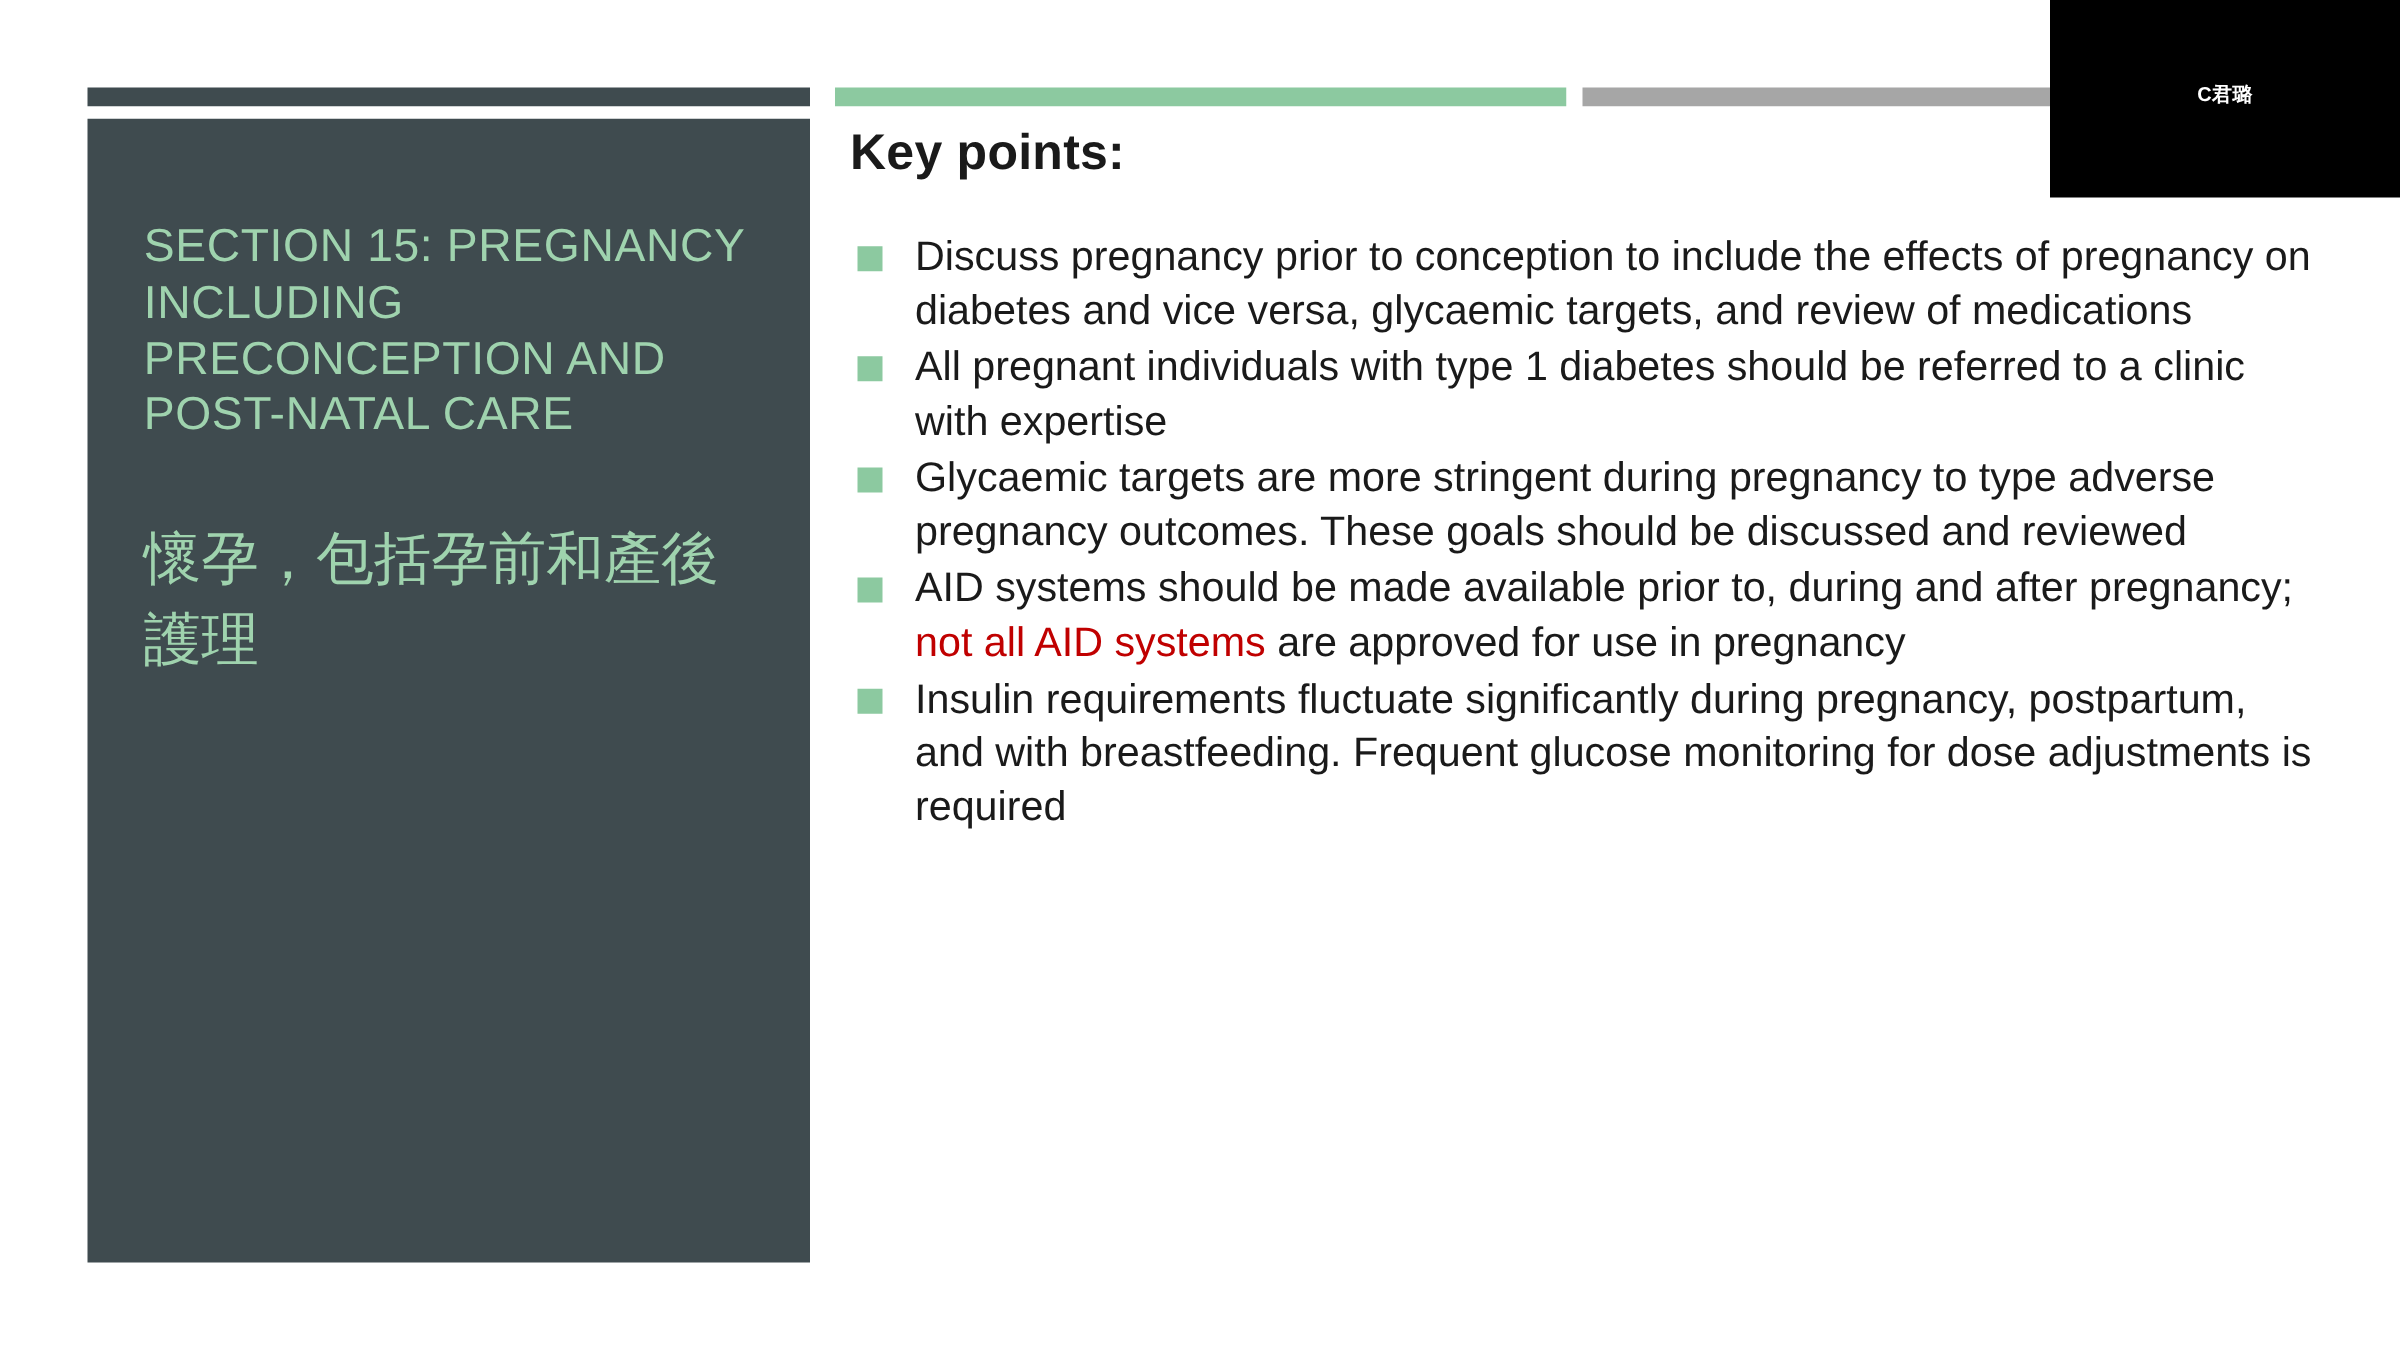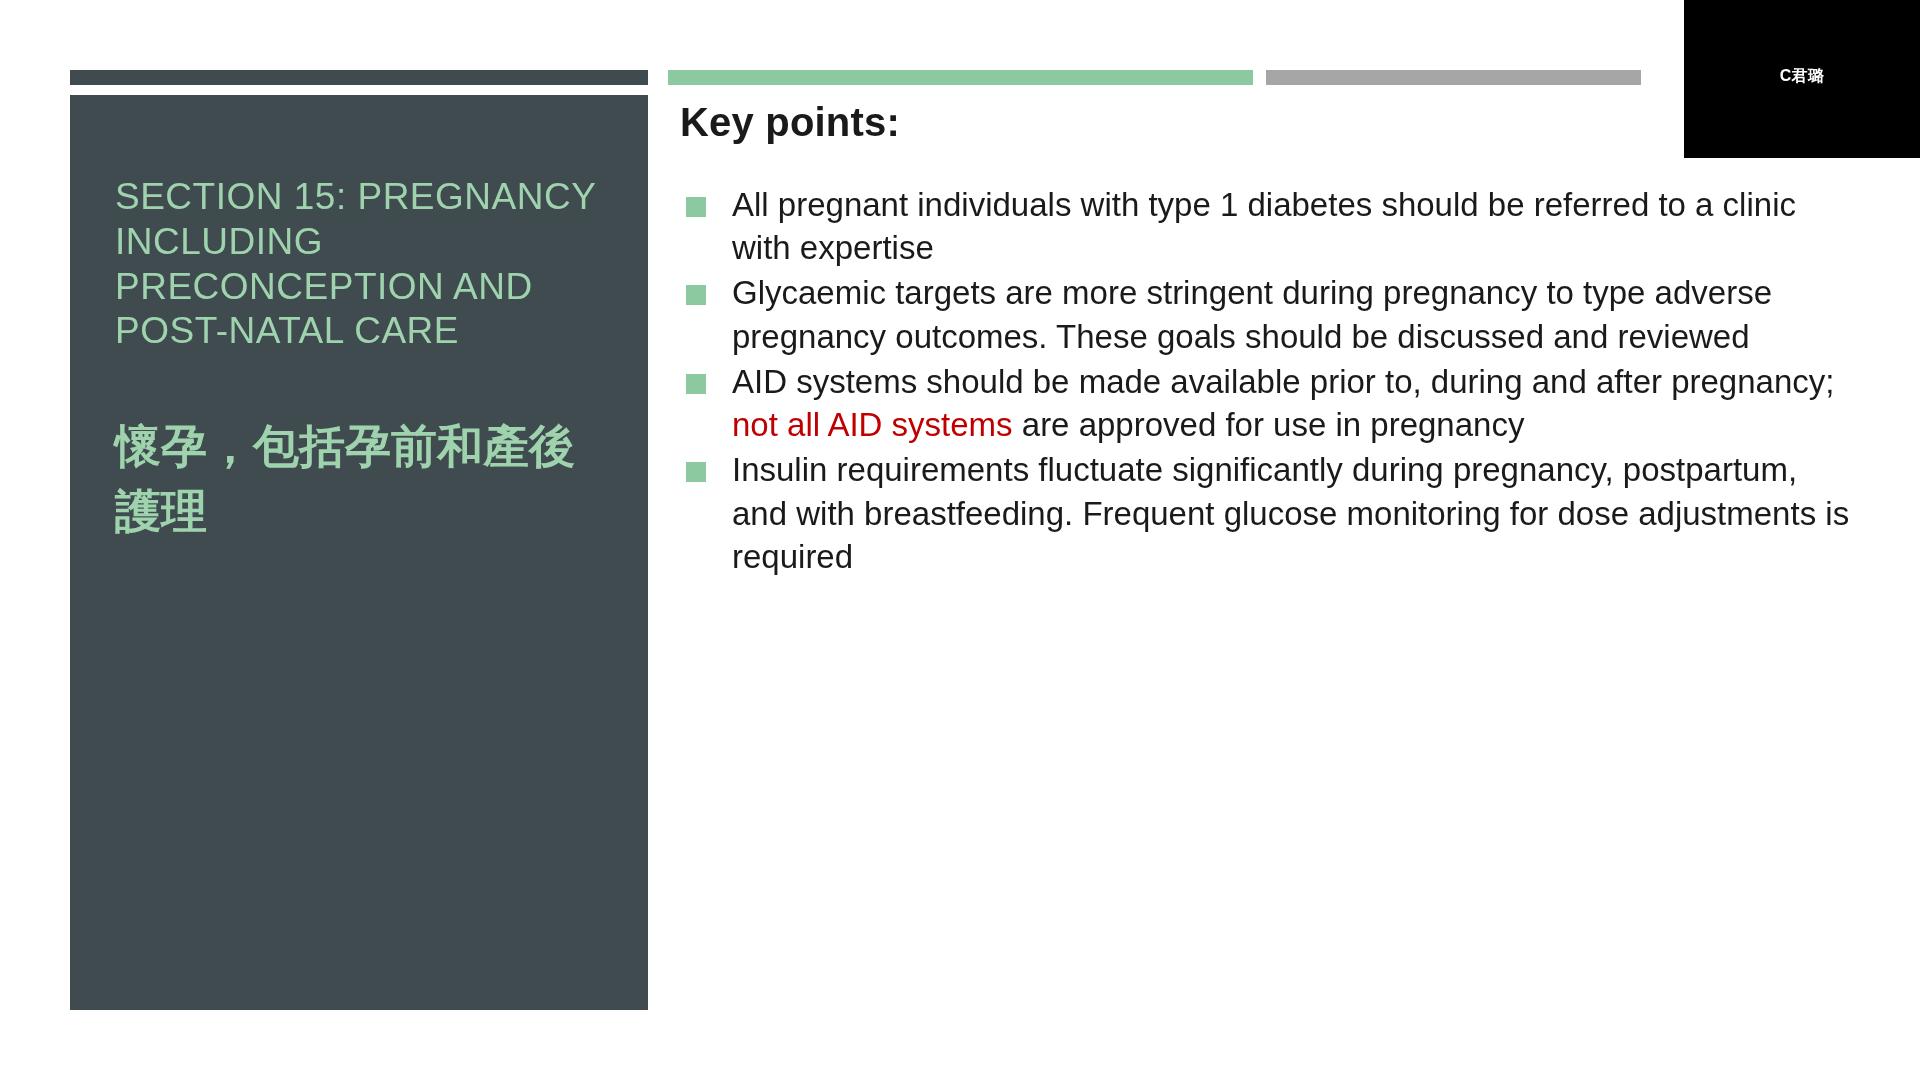--- a/index.html
+++ b/index.html
@@ -62,21 +62,21 @@
     line-height: 1.21;
     letter-spacing: 0.5px;
     font-weight: 400;
     margin: 0;
     text-transform: uppercase;
   }
   #title-zh {
     color: #9fd3ae;
     font-size: 46px;
     line-height: 1.42;
-    font-weight: 700;
+    font-weight: 400;
     margin: 60px 0 0 0;
   }
 
   
   #content {
     position: absolute;
     left: 680px;
     top: 100px;
     width: 1180px;
   }
@@ -111,21 +111,21 @@
   }
   .hl-red {
     color: #c00000;
   }
 
   
   #pip {
     position: absolute;
     right: 0;
     top: 0;
-    width: 236px;
+    width: 280px;
     height: 158px;
     background: #000000;
   }
   #pip-label {
     position: absolute;
     left: 0;
     right: 0;
     top: 66px;
     text-align: center;
     color: #ffffff;
@@ -144,20 +144,21 @@
   <div class="bar" id="bar-gray"></div>
 
   <div id="title-panel">
     <div id="title-en">SECTION 15: PREGNANCY INCLUDING PRECONCEPTION AND POST-NATAL CARE</div>
     <div id="title-zh">懷孕，包括孕前和產後護理</div>
   </div>
 
   <div id="content">
     <div id="key-points-heading">Key points:</div>
     <ul id="bullets">
+        <li><span class="marker"></span><span>Discuss pregnancy prior to conception to include the effects of pregnancy on diabetes and vice versa, glycaemic targets, and review of medications</span></li>
         <li><span class="marker"></span><span>All pregnant individuals with type 1 diabetes should be referred to a clinic with expertise</span></li>
         <li><span class="marker"></span><span> Glycaemic targets are more stringent during pregnancy to type adverse pregnancy outcomes. These goals should be discussed and reviewed</span></li>
         <li><span class="marker"></span><span>AID systems should be made available prior to, during and after pregnancy;  </span><span class="hl-red">not all AID systems</span><span> are approved for use in pregnancy</span></li>
         <li><span class="marker"></span><span>Insulin requirements fluctuate significantly during pregnancy, postpartum, and with breastfeeding. Frequent glucose monitoring for dose adjustments is required</span></li>
       </ul>
   </div>
 
   <div id="pip">
     <div id="pip-label">C君璐</div>
   </div>

